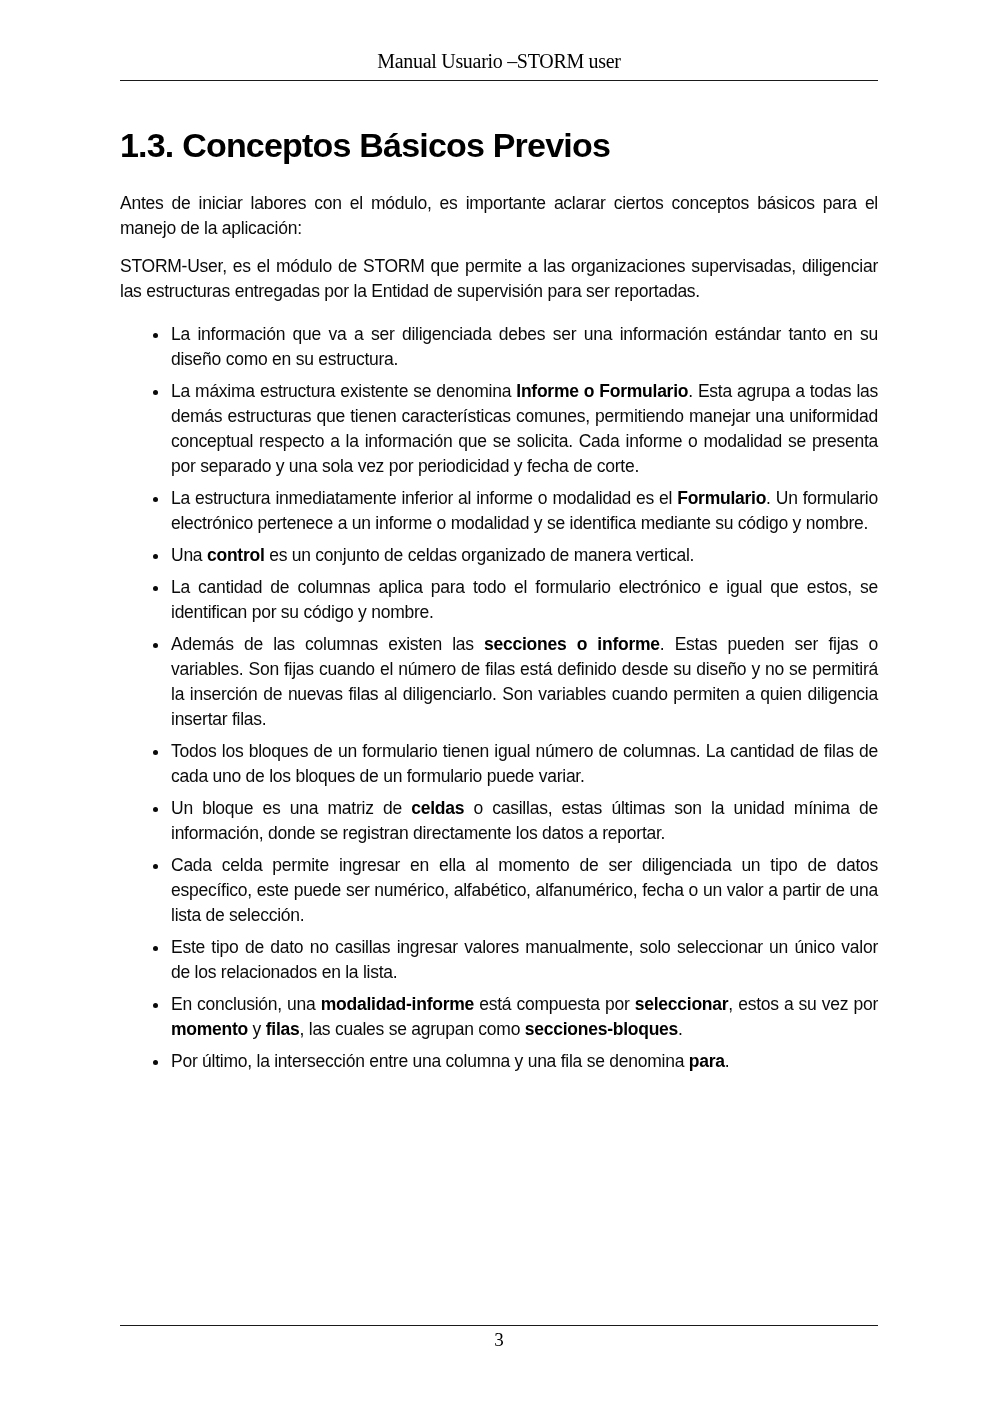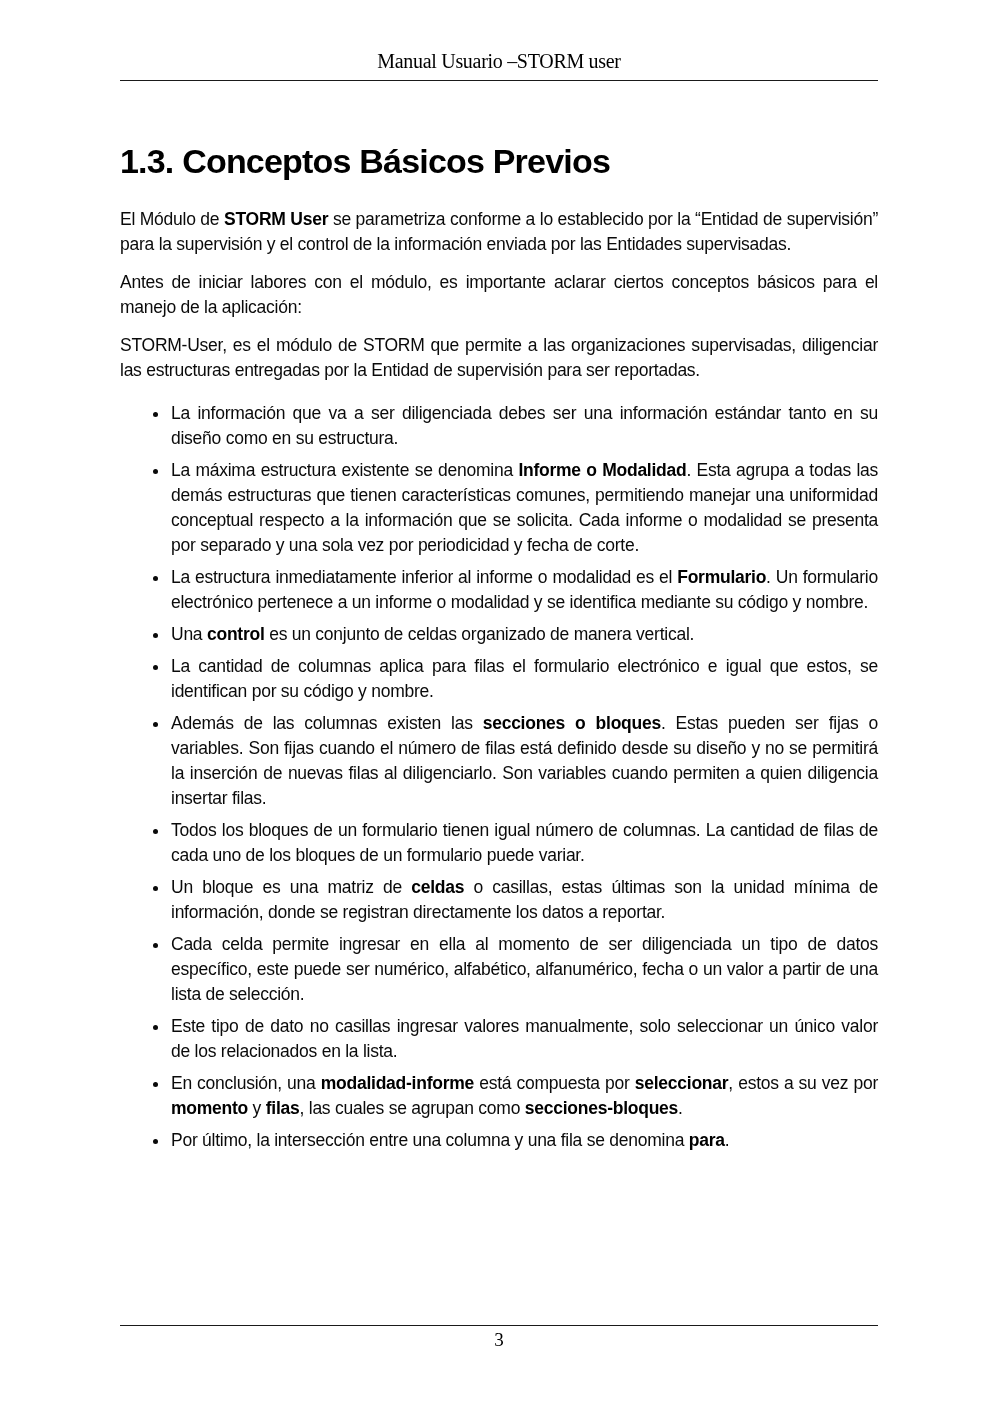--- a/index.html
+++ b/index.html
@@ -19,21 +19,21 @@
     text-align:center;
     font-family:"Liberation Serif", serif;
     font-size:20px;
     color:#000;
     border-bottom:1.5px solid #1a1a1a;
     padding-bottom:7px;
     letter-spacing:-0.3px;
   }
   .content{
     position:absolute;
-    left:120px; right:122px; top:84px;
+    left:120px; right:122px; top:68px;
   }
   h1.page-title{
     font-family:"Liberation Sans", sans-serif;
     font-weight:bold;
     font-size:34px;
     letter-spacing:-0.8px;
     margin:58px 0 26px 0;
     color:#000;
   }
   .body-text{
@@ -76,32 +76,31 @@
 <div class="page">
 
   <div class="running-header">
     <span>Manual Usuario –STORM user</span>
   </div>
 
   <div class="content">
     <h1 class="page-title">1.3. Conceptos Básicos Previos</h1>
 
     <div class="body-text">
-        <p>El Módulo de <b>STORM User</b> se parametriza conforme a lo establecido por la “Entidad de supervisión” para la supervisión y el control de la información enviada por las Entidades supervisadas.</p>
         <p>Antes de iniciar labores con el módulo, es importante aclarar ciertos conceptos básicos para el manejo de la aplicación:</p>
         <p>STORM-User, es el módulo de STORM que permite a las organizaciones supervisadas, diligenciar las estructuras entregadas por la Entidad de supervisión para ser reportadas.</p>
       </div>
 
     <ul class="bullets body-text">
         <li>La información que va a ser diligenciada debes ser una información estándar tanto en su diseño como en su estructura.</li>
-        <li>La máxima estructura existente se denomina <b>Informe o Modalidad</b>. Esta agrupa a todas las demás estructuras que tienen características comunes, permitiendo manejar una uniformidad conceptual respecto a la información que se solicita. Cada informe o modalidad se presenta por separado y una sola vez por periodicidad y fecha de corte.</li>
+        <li>La máxima estructura existente se denomina <b>Informe o Formulario</b>. Esta agrupa a todas las demás estructuras que tienen características comunes, permitiendo manejar una uniformidad conceptual respecto a la información que se solicita. Cada informe o modalidad se presenta por separado y una sola vez por periodicidad y fecha de corte.</li>
         <li>La estructura inmediatamente inferior al informe o modalidad es el <b>Formulario</b>. Un formulario electrónico pertenece a un informe o modalidad y se identifica mediante su código y nombre.</li>
         <li>Una <b>control</b> es un conjunto de celdas organizado de manera vertical.</li>
-        <li>La cantidad de columnas aplica para filas el formulario electrónico e igual que estos, se identifican por su código y nombre.</li>
-        <li>Además de las columnas existen las <b>secciones o bloques</b>.  Estas pueden ser fijas o variables. Son fijas cuando el número de filas está definido desde su diseño y no se permitirá la inserción de nuevas filas al diligenciarlo. Son variables cuando permiten a quien diligencia insertar filas.</li>
+        <li>La cantidad de columnas aplica para todo el formulario electrónico e igual que estos, se identifican por su código y nombre.</li>
+        <li>Además de las columnas existen las <b>secciones o informe</b>.  Estas pueden ser fijas o variables. Son fijas cuando el número de filas está definido desde su diseño y no se permitirá la inserción de nuevas filas al diligenciarlo. Son variables cuando permiten a quien diligencia insertar filas.</li>
         <li>Todos los bloques de un formulario tienen igual número de columnas. La cantidad de filas de cada uno de los bloques de un formulario puede variar.</li>
         <li>Un bloque es una matriz de <b>celdas</b> o casillas, estas últimas son la unidad mínima de información, donde se registran directamente los datos a reportar.</li>
         <li>Cada celda permite ingresar en ella al momento de ser diligenciada un tipo de datos específico, este puede ser numérico, alfabético, alfanumérico, fecha o un valor a partir de una lista de selección.</li>
         <li>Este tipo de dato no casillas ingresar valores manualmente, solo seleccionar un único valor de los relacionados en la lista.</li>
         <li>En conclusión, una <b>modalidad-informe</b> está compuesta por <b>seleccionar</b>, estos a su vez por <b>momento</b> y <b>filas</b>, las cuales se agrupan como <b>secciones-bloques</b>.</li>
         <li>Por último, la intersección entre una columna y una fila se denomina <b>para</b>.</li>
       </ul>
   </div>
 
   <div class="running-footer">

